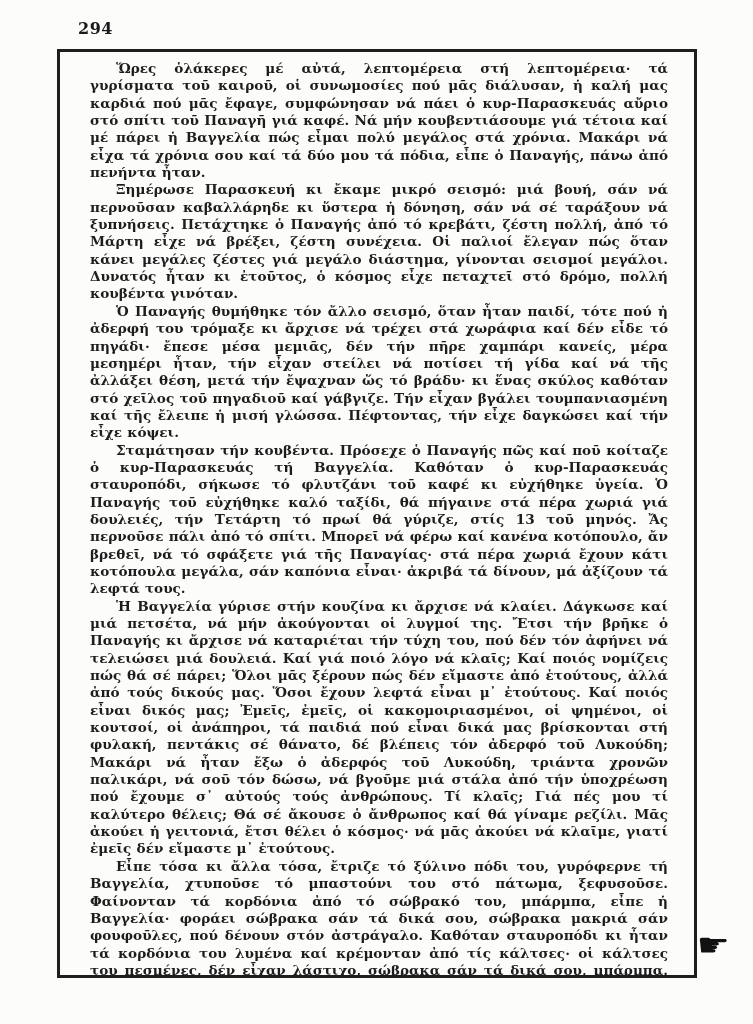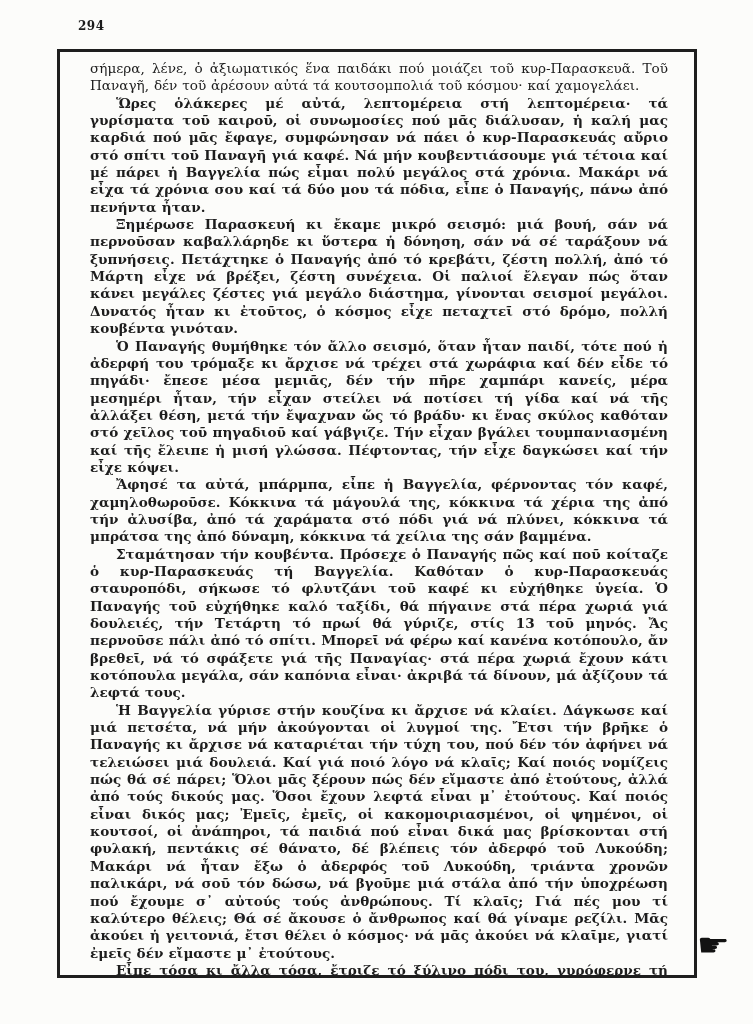--- a/index.html
+++ b/index.html
@@ -12,21 +12,21 @@
     position: relative;
     width: 753px;
     height: 1024px;
     background: #fcfcfa;
     overflow: hidden;
   }
   .page-number {
     position: absolute;
     top: 19px;
     left: 78px;
-    font-size: 12px;
+    font-size: 16px;
     font-weight: bold;
     letter-spacing: 0.5px;
     color: #1b1b1b;
   }
   .frame {
     position: absolute;
     top: 49px;
     left: 57px;
     width: 640px;
     height: 929px;
@@ -61,25 +61,23 @@
 </style>
 </head>
 <body>
 
 <div class="page">
 
   <div class="page-number">294</div>
 
   <div class="frame">
     <div class="text-block">
-        <p class="">σήμερα, λένε, ὁ ἀξιωματικός ἕνα παιδάκι πού μοιάζει τοῦ κυρ-Παρασκευᾶ. Τοῦ Παναγῆ, δέν τοῦ ἀρέσουν αὐτά τά κουτσομπολιά τοῦ κόσμου· καί χαμογελάει.</p>
         <p class="indent">Ὥρες ὁλάκερες μέ αὐτά, λεπτομέρεια στή λεπτομέρεια· τά γυρίσματα τοῦ καιροῦ, οἱ συνωμοσίες πού μᾶς διάλυσαν, ἡ καλή μας καρδιά πού μᾶς ἔφαγε, συμφώνησαν νά πάει ὁ κυρ-Παρασκευάς αὔριο στό σπίτι τοῦ Παναγῆ γιά καφέ. Νά μήν κουβεντιάσουμε γιά τέτοια καί μέ πάρει ἡ Βαγγελία πώς εἶμαι πολύ μεγάλος στά χρόνια. Μακάρι νά εἶχα τά χρόνια σου καί τά δύο μου τά πόδια, εἶπε ὁ Παναγής, πάνω ἀπό πενήντα ἦταν.</p>
         <p class="indent">Ξημέρωσε Παρασκευή κι ἔκαμε μικρό σεισμό: μιά βουή, σάν νά περνοῦσαν καβαλλάρηδε κι ὕστερα ἡ δόνηση, σάν νά σέ ταράξουν νά ξυπνήσεις. Πετάχτηκε ὁ Παναγής ἀπό τό κρεβάτι, ζέστη πολλή, ἀπό τό Μάρτη εἶχε νά βρέξει, ζέστη συνέχεια. Οἱ παλιοί ἔλεγαν πώς ὅταν κάνει μεγάλες ζέστες γιά μεγάλο διάστημα, γίνονται σεισμοί μεγάλοι. Δυνατός ἦταν κι ἐτοῦτος, ὁ κόσμος εἶχε πεταχτεῖ στό δρόμο, πολλή κουβέντα γινόταν.</p>
         <p class="indent">Ὁ Παναγής θυμήθηκε τόν ἄλλο σεισμό, ὅταν ἦταν παιδί, τότε πού ἡ ἀδερφή του τρόμαξε κι ἄρχισε νά τρέχει στά χωράφια καί δέν εἶδε τό πηγάδι· ἔπεσε μέσα μεμιᾶς, δέν τήν πῆρε χαμπάρι κανείς, μέρα μεσημέρι ἦταν, τήν εἶχαν στείλει νά ποτίσει τή γίδα καί νά τῆς ἀλλάξει θέση, μετά τήν ἔψαχναν ὥς τό βράδυ· κι ἕνας σκύλος καθόταν στό χεῖλος τοῦ πηγαδιοῦ καί γάβγιζε. Τήν εἶχαν βγάλει τουμπανιασμένη καί τῆς ἔλειπε ἡ μισή γλώσσα. Πέφτοντας, τήν εἶχε δαγκώσει καί τήν εἶχε κόψει.</p>
-        <p class="indent">Ἄφησέ τα αὐτά, μπάρμπα, εἶπε ἡ Βαγγελία, φέρνοντας τόν καφέ, χαμηλοθωροῦσε. Κόκκινα τά μάγουλά της, κόκκινα τά χέρια της ἀπό τήν ἀλυσίβα, ἀπό τά χαράματα στό πόδι γιά νά πλύνει, κόκκινα τά μπράτσα της ἀπό δύναμη, κόκκινα τά χείλια της σάν βαμμένα.</p>
         <p class="indent">Σταμάτησαν τήν κουβέντα. Πρόσεχε ὁ Παναγής πῶς καί ποῦ κοίταζε ὁ κυρ-Παρασκευάς τή Βαγγελία. Καθόταν ὁ κυρ-Παρασκευάς σταυροπόδι, σήκωσε τό φλυτζάνι τοῦ καφέ κι εὐχήθηκε ὑγεία. Ὁ Παναγής τοῦ εὐχήθηκε καλό ταξίδι, θά πήγαινε στά πέρα χωριά γιά δουλειές, τήν Τετάρτη τό πρωί θά γύριζε, στίς 13 τοῦ μηνός. Ἄς περνοῦσε πάλι ἀπό τό σπίτι. Μπορεῖ νά φέρω καί κανένα κοτόπουλο, ἄν βρεθεῖ, νά τό σφάξετε γιά τῆς Παναγίας· στά πέρα χωριά ἔχουν κάτι κοτόπουλα μεγάλα, σάν καπόνια εἶναι· ἀκριβά τά δίνουν, μά ἀξίζουν τά λεφτά τους.</p>
         <p class="indent">Ἡ Βαγγελία γύρισε στήν κουζίνα κι ἄρχισε νά κλαίει. Δάγκωσε καί μιά πετσέτα, νά μήν ἀκούγονται οἱ λυγμοί της. Ἔτσι τήν βρῆκε ὁ Παναγής κι ἄρχισε νά καταριέται τήν τύχη του, πού δέν τόν ἀφήνει νά τελειώσει μιά δουλειά. Καί γιά ποιό λόγο νά κλαῖς; Καί ποιός νομίζεις πώς θά σέ πάρει; Ὅλοι μᾶς ξέρουν πώς δέν εἴμαστε ἀπό ἐτούτους, ἀλλά ἀπό τούς δικούς μας. Ὅσοι ἔχουν λεφτά εἶναι μ᾽ ἐτούτους. Καί ποιός εἶναι δικός μας; Ἐμεῖς, ἐμεῖς, οἱ κακομοιριασμένοι, οἱ ψημένοι, οἱ κουτσοί, οἱ ἀνάπηροι, τά παιδιά πού εἶναι δικά μας βρίσκονται στή φυλακή, πεντάκις σέ θάνατο, δέ βλέπεις τόν ἀδερφό τοῦ Λυκούδη; Μακάρι νά ἦταν ἔξω ὁ ἀδερφός τοῦ Λυκούδη, τριάντα χρονῶν παλικάρι, νά σοῦ τόν δώσω, νά βγοῦμε μιά στάλα ἀπό τήν ὑποχρέωση πού ἔχουμε σ᾽ αὐτούς τούς ἀνθρώπους. Τί κλαῖς; Γιά πές μου τί καλύτερο θέλεις; Θά σέ ἄκουσε ὁ ἄνθρωπος καί θά γίναμε ρεζίλι. Μᾶς ἀκούει ἡ γειτονιά, ἔτσι θέλει ὁ κόσμος· νά μᾶς ἀκούει νά κλαῖμε, γιατί ἐμεῖς δέν εἴμαστε μ᾽ ἐτούτους.</p>
         <p class="indent">Εἶπε τόσα κι ἄλλα τόσα, ἔτριζε τό ξύλινο πόδι του, γυρόφερνε τή Βαγγελία, χτυποῦσε τό μπαστούνι του στό πάτωμα, ξεφυσοῦσε. Φαίνονταν τά κορδόνια ἀπό τό σώβρακό του, μπάρμπα, εἶπε ἡ Βαγγελία· φοράει σώβρακα σάν τά δικά σου, σώβρακα μακριά σάν φουφοῦλες, πού δένουν στόν ἀστράγαλο. Καθόταν σταυροπόδι κι ἦταν τά κορδόνια του λυμένα καί κρέμονταν ἀπό τίς κάλτσες· οἱ κάλτσες του πεσμένες, δέν εἶχαν λάστιχο, σώβρακα σάν τά δικά σου, μπάρμπα. Ξανάβαλε τήν πετσέτα στό στόμα της καί βρύση τά μάτια της. Δέν τόν θέλω, μπάρμπα, σοῦ λέω.</p>
       </div>
   </div>
 
   <div class="manicule">☛</div>
 
 </div>
 

